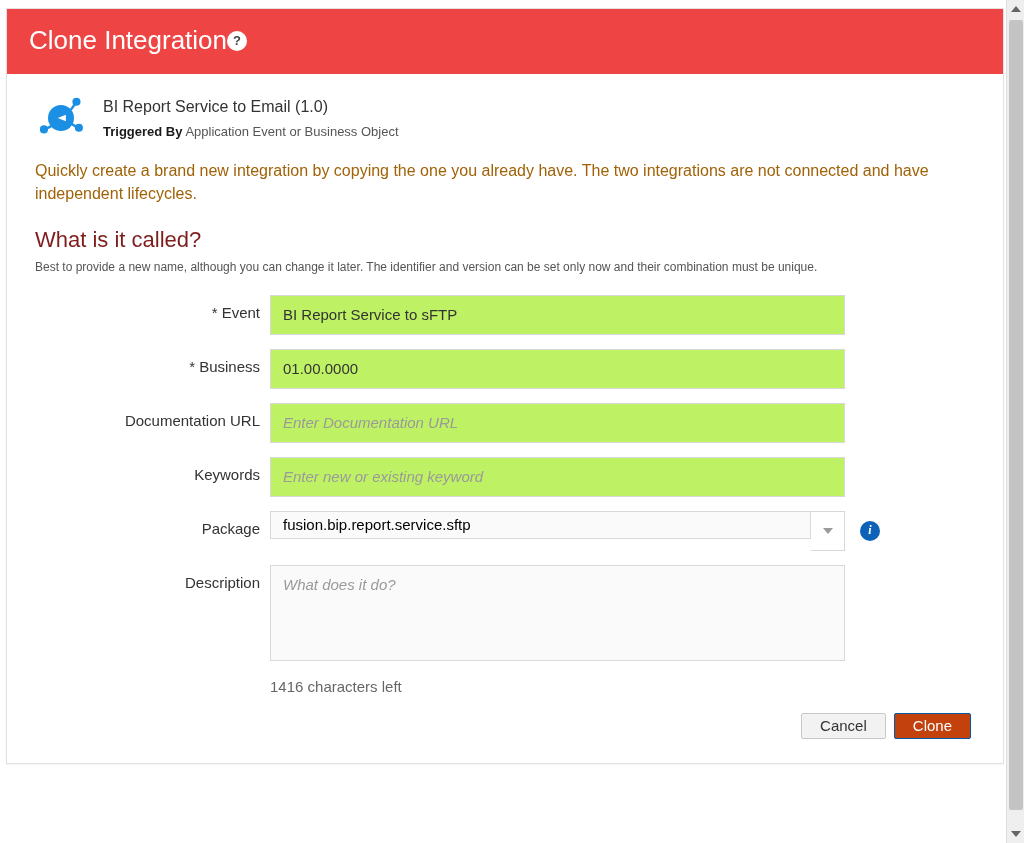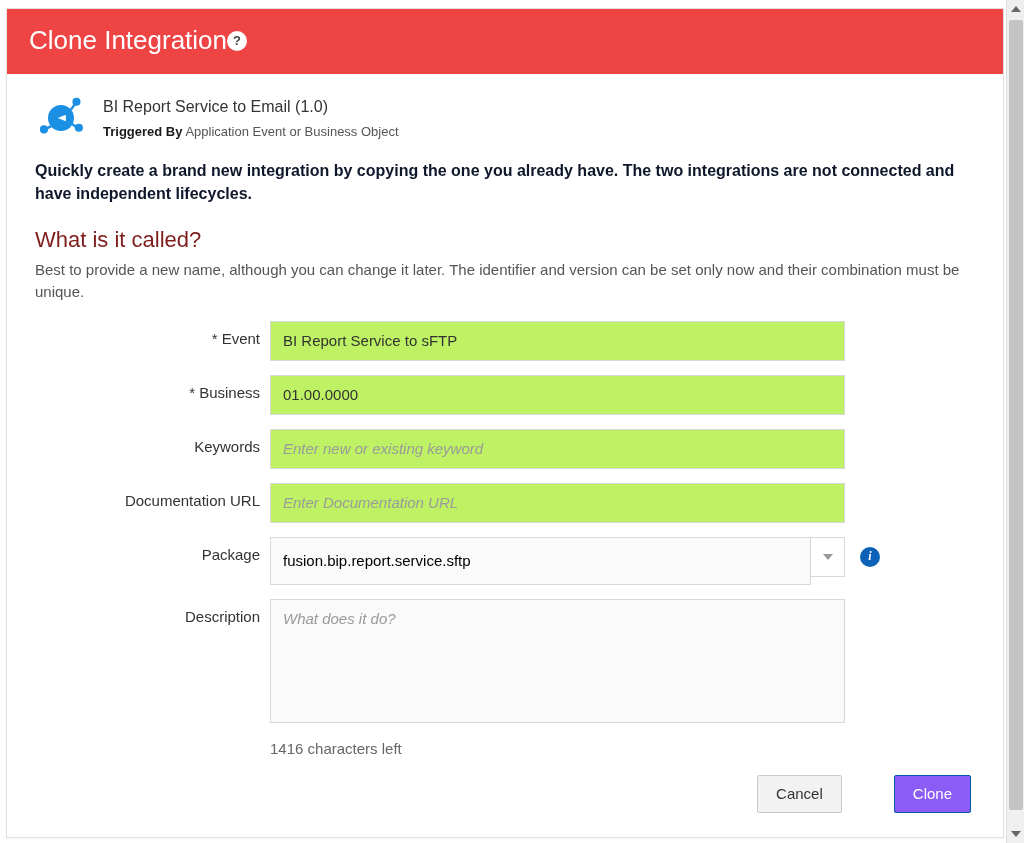--- a/index.html
+++ b/index.html
@@ -92,34 +92,34 @@
     margin-bottom: 12px;
   }
   .int-icon svg { width: 52px; height: 52px; }
   .int-meta { padding-top: 6px; }
   .int-name { font-size: 16px; color: #333; }
   .int-trigger { margin-top: 8px; font-size: 13px; }
   .int-trigger-label { font-weight: 700; color: #1a1a1a; }
   .int-trigger-val { color: #555; }
   .intro-text {
     font-size: 16px;
-    font-weight: 700;
-    color: #0f172a;
+    font-weight: 400;
+    color: #a16207;
     line-height: 1.45;
     margin-top: 8px;
     margin-bottom: 22px;
   }
   .section-heading {
     font-size: 22px;
     font-weight: 400;
     color: #7f1d1d;
     margin-bottom: 6px;
   }
   .section-hint {
-    font-size: 15px;
+    font-size: 12px;
     color: #555;
     line-height: 1.45;
     margin-bottom: 18px;
   }
   .form-row {
     display: flex;
     align-items: flex-start;
     margin-bottom: 14px;
   }
   .label-col {
@@ -141,37 +141,37 @@
     border: 1px solid #d8d8d8;
     background: #bef264;
     padding: 0 12px;
     font-size: 15px;
     color: #333;
     font-family: inherit;
   }
   .text-input::placeholder { color: #9a9a9a; font-style: italic; }
   .textarea-input {
     width: 100%;
-    height: 124px;
+    height: 96px;
     border: 1px solid #d8d8d8;
     background: #fafafa;
     padding: 10px 12px;
     font-size: 15px;
     color: #333;
     font-family: inherit;
     resize: none;
   }
   .textarea-input::placeholder { color: #9a9a9a; font-style: italic; }
   .combo-wrap {
     display: flex;
     width: 100%;
   }
   .combo-input {
     flex: 1;
-    height: 48px;
+    height: 28px;
     border: 1px solid #d8d8d8;
     background: #fafafa;
     padding: 0 12px;
     font-size: 15px;
     font-family: inherit;
   }
   .combo-btn {
     width: 34px;
     height: 40px;
     border: 1px solid #d8d8d8;
@@ -207,35 +207,34 @@
     margin-top: 2px;
     margin-bottom: 18px;
   }
   .btn-row {
     display: flex;
     justify-content: flex-end;
     gap: 8px;
     padding-right: 4px;
   }
   .btn {
-    height: 38px;
+    height: 26px;
     padding: 0 18px;
     font-size: 15px;
     cursor: pointer;
     border-radius: 2px;
     font-family: inherit;
-    margin-left: 44px;
   }
   .btn-cancel {
     background: #f2f2f2;
     border: 1px solid #c9c9c9;
     color: #333;
   }
   .btn-clone {
-    background: #8b5cf6;
+    background: #c2410c;
     border: 1px solid #0058a8;
     color: #fff;
   }
 </style>
 </head>
 <body>
 
 <div class="viewport">
 
   <div class="dialog">
@@ -287,33 +286,33 @@
         <div class="label-col">
           <span class="req-mark">*</span><span>Business</span>
         </div>
         <div class="input-col">
           <input class="text-input" value="01.00.0000" style="">
         </div>
       </div>
 
       <div class="form-row">
         <div class="label-col">
+          <span>Documentation URL</span>
+        </div>
+        <div class="input-col">
+          <input class="text-input" placeholder="Enter Documentation URL" style="">
+        </div>
+      </div>
+
+      <div class="form-row">
+        <div class="label-col">
           <span>Keywords</span>
         </div>
         <div class="input-col">
           <input class="text-input" placeholder="Enter new or existing keyword" style="">
-        </div>
-      </div>
-
-      <div class="form-row">
-        <div class="label-col">
-          <span>Documentation URL</span>
-        </div>
-        <div class="input-col">
-          <input class="text-input" placeholder="Enter Documentation URL" style="">
         </div>
       </div>
 
       <div class="form-row">
         <div class="label-col">
           <span>Package</span>
         </div>
         <div class="input-col">
           <div class="combo-wrap">
             <input class="combo-input" value="fusion.bip.report.service.sftp" style="">

